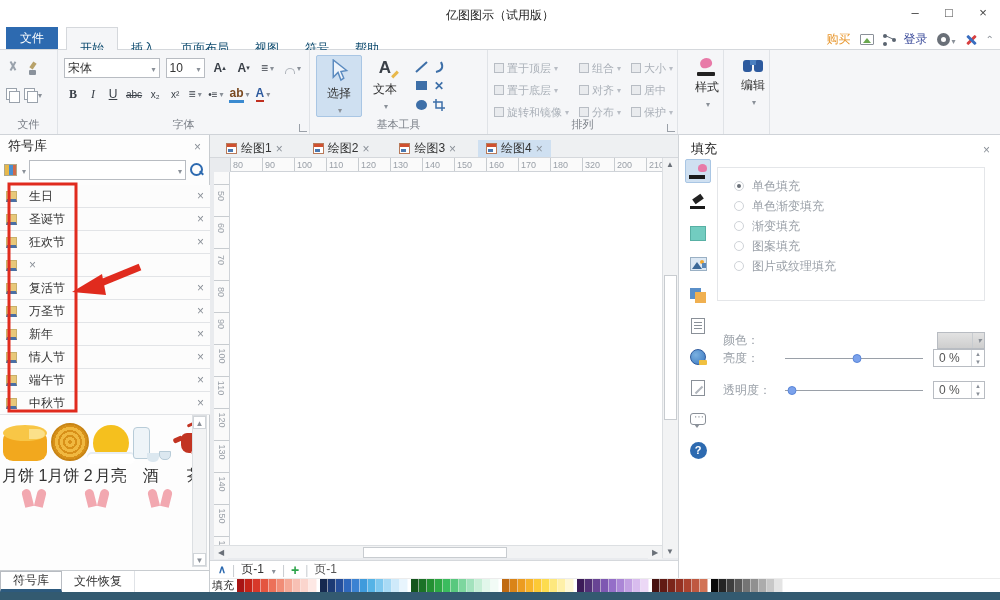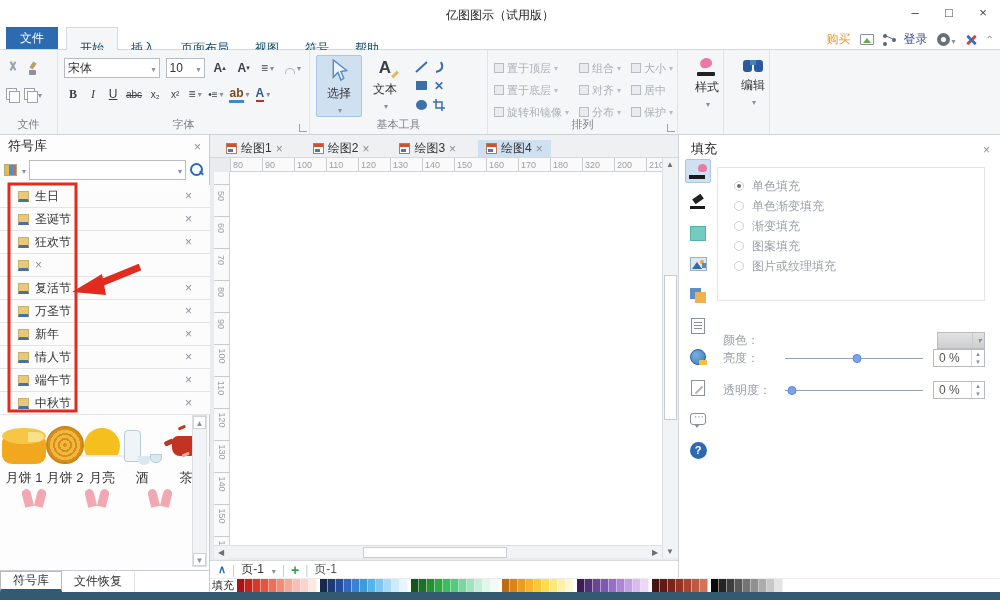--- a/index.html
+++ b/index.html
@@ -55,29 +55,29 @@
 .style-ic{width:22px;height:18px;position:relative}.style-ic::before{content:"";position:absolute;left:4px;top:0;width:12px;height:10px;background:#e87aa8;border-radius:50% 50% 40% 40%;transform:rotate(-15deg)}.style-ic::after{content:"";position:absolute;left:1px;bottom:0;width:18px;height:4px;background:#222;border-radius:1px}
 .edit-ic{width:22px;height:16px;position:relative}.edit-ic::before{content:"";position:absolute;left:1px;top:2px;width:9px;height:12px;background:#2d5a9e;border-radius:3px;box-shadow:11px 0 0 #2d5a9e}.edit-ic::after{content:"";position:absolute;left:8px;top:2px;width:6px;height:5px;background:#4a7fc0}
 
 .sidebar{position:absolute;left:0;top:135px;width:210px;height:435px;background:#fdfdfd;border-right:1px solid #c8ccd0}
 .sb-head{height:22px;display:flex;align-items:center;justify-content:space-between;padding:0 8px;font-size:13px;color:#222}
 .sb-search{height:25px;display:flex;align-items:center;padding:0 4px;gap:3px}
 .lib-grid-ic{width:13px;height:12px;background:linear-gradient(90deg,#e8b84a 0 4px,#4a8fd0 4px 8px,#d06a4a 8px 13px);border:1px solid #b0a888}
 .sb-input{flex:1;height:20px;background:#fff;border:1px solid #b8bcc2;display:flex;align-items:center;justify-content:flex-end;padding:0 3px;color:#333}
 .mag{width:16px;height:16px;position:relative}.mag::before{content:"";position:absolute;left:1px;top:1px;width:9px;height:9px;border:2px solid #2d6ab0;border-radius:50%}.mag::after{content:"";position:absolute;left:10px;top:10px;width:5px;height:2px;background:#2d6ab0;transform:rotate(45deg)}
 .sb-list{position:absolute;left:0;top:50px;width:210px}
-.sb-item{height:23px;display:flex;align-items:center;border-bottom:1px solid #e2e4e7;padding:0 18px;gap:6px;background:#fcfcfc}
+.sb-item{height:23px;display:flex;align-items:center;border-bottom:1px solid #e2e4e7;padding:0 6px;gap:12px;background:#fcfcfc}
 .lib-ic{width:11px;height:11px;background:#e8c87a;border:1px solid #c8b06a;border-bottom:3px solid #4a6fa5;flex:none}
 .sb-item .lbl{flex:1;color:#333}
 .sb-scroll{position:absolute;right:2px;top:280px;width:15px;height:152px;background:#f2f3f4;border:1px solid #dcdfe2}
 .sb-scroll .sarr{position:absolute;left:0;width:13px;height:13px;color:#8a9098;font-size:8px;text-align:center;line-height:13px;background:#fff;border:1px solid #d0d4d8}
 .thumbs{position:absolute;left:2px;top:282px;width:190px}
 .trow{display:flex}
 .tcell{width:63px;height:72px;display:flex;flex-direction:column;align-items:center;justify-content:flex-end;gap:5px;padding-bottom:2px}
-.tcell .tl{font-size:13px;color:#333;white-space:nowrap}
+.tcell .tl{font-size:16px;color:#333;white-space:nowrap}
 .thumb-art{position:relative}
 [data-kind="mooncake1"]{width:44px;height:30px;background:#f2a81e;border-radius:10px/9px}
 [data-kind="mooncake1"]::before{content:"";position:absolute;left:0;top:-6px;width:44px;height:16px;background:#f8c646;border-radius:50%}
 [data-kind="mooncake1"]::after{content:"";position:absolute;right:2px;top:-2px;width:16px;height:10px;background:#fbe08a;border-radius:0 50% 50% 0}
 [data-kind="mooncake2"]{width:38px;height:38px;border-radius:50%;background:repeating-radial-gradient(circle at 50% 50%,#d89018 0 2px,#f0b840 2px 5px);border:2px solid #c88414}
 [data-kind="moon"]{width:36px;height:36px;border-radius:50%;background:#f5c01e}
 [data-kind="moon"]::after{content:"";position:absolute;left:-6px;bottom:-3px;width:48px;height:10px;background:#fff;border-radius:6px;box-shadow:0 -2px 0 #e8eef4}
 [data-kind="wine"]{width:44px;height:34px}
 [data-kind="wine"]::before{content:"";position:absolute;left:4px;top:0;width:15px;height:30px;background:#eef4f8;border:1px solid #b8ccd8;border-radius:4px 4px 3px 3px}
 [data-kind="wine"]::after{content:"";position:absolute;right:2px;bottom:1px;width:10px;height:7px;background:#dce8f0;border:1px solid #b8ccd8;border-radius:0 0 5px 5px;box-shadow:-12px 2px 0 #dce8f0}

